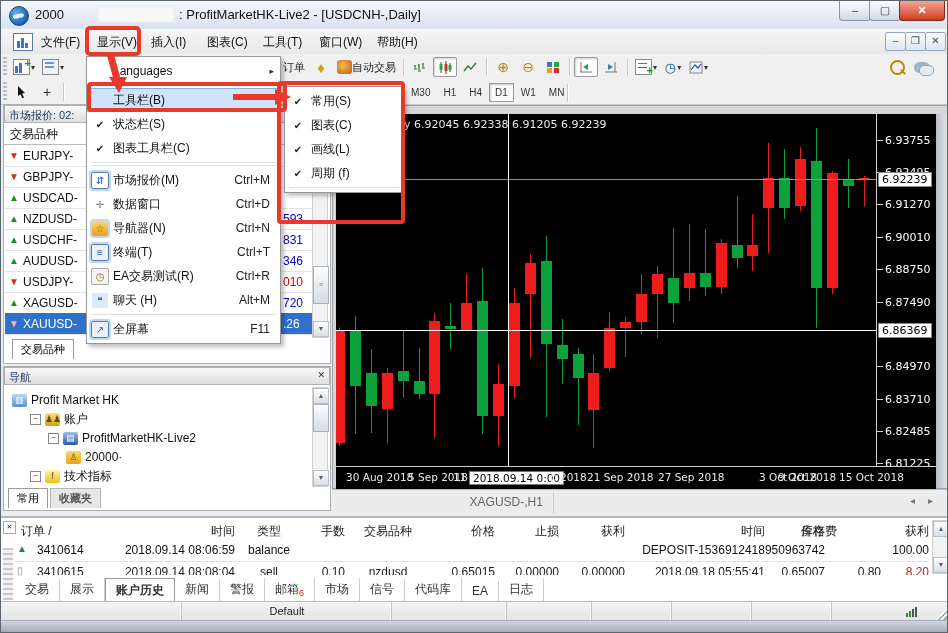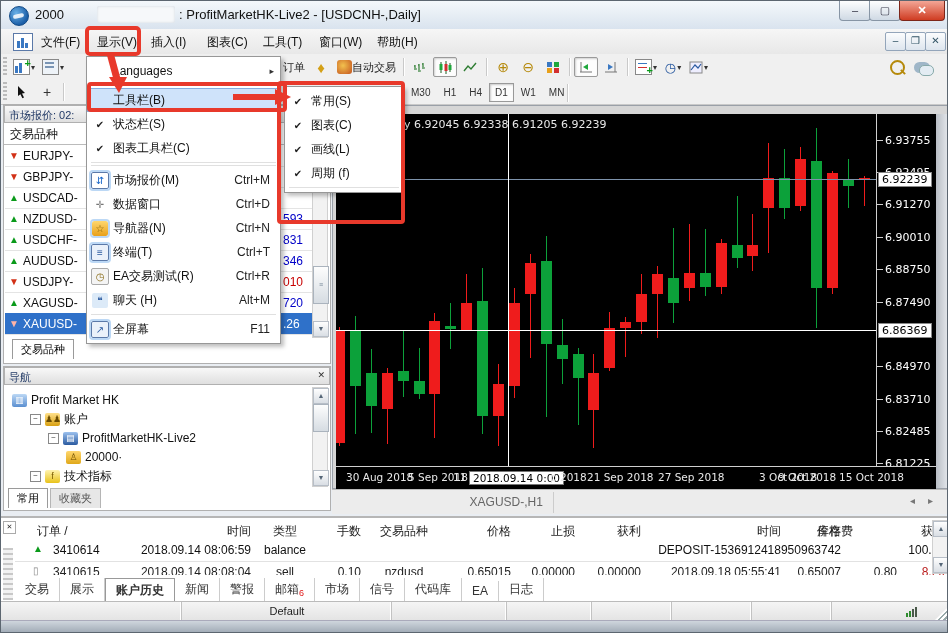--- a/index.html
+++ b/index.html
@@ -55,21 +55,21 @@
   .panel-title{background:linear-gradient(#f8f8f8,#dfdfdf);border:1px solid #b0b0b0;
         font-size:11px;color:#223a66;padding:2px 4px;box-sizing:border-box;}
   #market-watch,#navigator{background:#fff;border:1px solid #b0b0b0;box-sizing:border-box;}
   .mw-row{position:absolute;left:1px;width:308px;height:21px;border-bottom:1px solid #e4e4e4;
         font-size:12px;display:flex;align-items:center;color:#111;}
   .mw-row .arrow{width:12px;text-align:center;font-size:10px;margin:0 3px;}
   .mw-row.selected{background:#2f71c9;color:#fff;}
   .mw-frag{position:absolute;font-size:12px;}
   .tabbtn{position:absolute;background:#fff;border:1px solid #9a9a9a;border-bottom:none;
         font-size:11px;padding:2px 8px;}
-  .tab-inactive{background:#e7e7e7;color:#555;border:1px solid #b5b5b5;border-bottom:none;}
+  .tab-inactive{background:#e7e7e7;color:#555;border:1px solid #b5b5b5;border-bottom:none;font-weight:bold;}
   
   .tree-row{position:absolute;height:18px;font-size:12px;color:#111;display:flex;align-items:center;gap:4px;}
   .exp{width:9px;height:9px;border:1px solid #888;background:#fff;font-size:8px;line-height:7px;text-align:center;color:#444;}
   .ticon{width:15px;height:13px;border-radius:2px;font-size:9px;line-height:13px;text-align:center;color:#fff;}
   
   .sb{position:absolute;width:16px;background:#f2f2f2;border:1px solid #d0d0d0;box-sizing:border-box;}
   .sb .btn{position:absolute;left:0;width:14px;height:14px;background:linear-gradient(#fefefe,#d9dee4);
         border:1px solid #b7bec7;font-size:7px;text-align:center;line-height:13px;color:#567;}
   .sb .thumb{position:absolute;left:0;width:14px;background:linear-gradient(#fdfdfd,#d6dce2);
         border:1px solid #aab3bd;font-size:7px;color:#789;text-align:center;}
@@ -104,21 +104,21 @@
   #info-line{position:absolute;left:62px;top:4px;color:#e8e8e8;font-size:11px;font-family:"DejaVu Sans",sans-serif;white-space:nowrap;}
   .xline{position:absolute;background:#fff;z-index:2;}
   #bidline{position:absolute;left:0;width:540px;height:1px;background:#7e93ab;z-index:1;}
   
   #chart-tabs{left:331px;top:488px;width:617px;height:24px;background:#ececec;border-top:1px solid #bbb;font-size:12px;}
   .ctab{position:absolute;top:2px;height:21px;line-height:21px;padding:0 10px;}
   .ctab.active{background:#fff;border:1px solid #999;border-bottom:none;font-weight:bold;color:#000;}
   .ctab.inactive{color:#666;border-right:1px solid #ccc;}
   
   #terminal{left:0;top:515px;width:948px;height:85px;background:#fff;border-top:2px solid #b6b6b6;font-size:12px;overflow:hidden;}
-  .tcell{position:absolute;white-space:nowrap;color:#111;margin-left:16px;}
+  .tcell{position:absolute;white-space:nowrap;color:#111;}
   .thead{color:#222;}
   #terminal-tabs{position:absolute;left:14px;top:57px;height:26px;display:flex;align-items:flex-end;font-size:12px;color:#333;}
   .ttab{padding:3px 10px;border-right:1px solid #ccc;position:relative;}
   .ttab.active{background:#fff;border:1px solid #999;border-bottom:none;font-weight:bold;margin-bottom:-1px;}
   .badge{color:#e01616;font-size:9px;vertical-align:sub;}
   
   #statusbar{left:0;top:600px;width:948px;height:19px;background:linear-gradient(#f5f5f5,#e3e3e3);
         border-top:1px solid #bbb;font-size:11px;color:#222;}
   .sseg{position:absolute;top:0;height:19px;border-left:1px solid #c2c2c2;box-shadow:-1px 0 0 #fff;}
   #conn-icon{left:905px;top:5px;display:flex;gap:1px;align-items:flex-end;}

